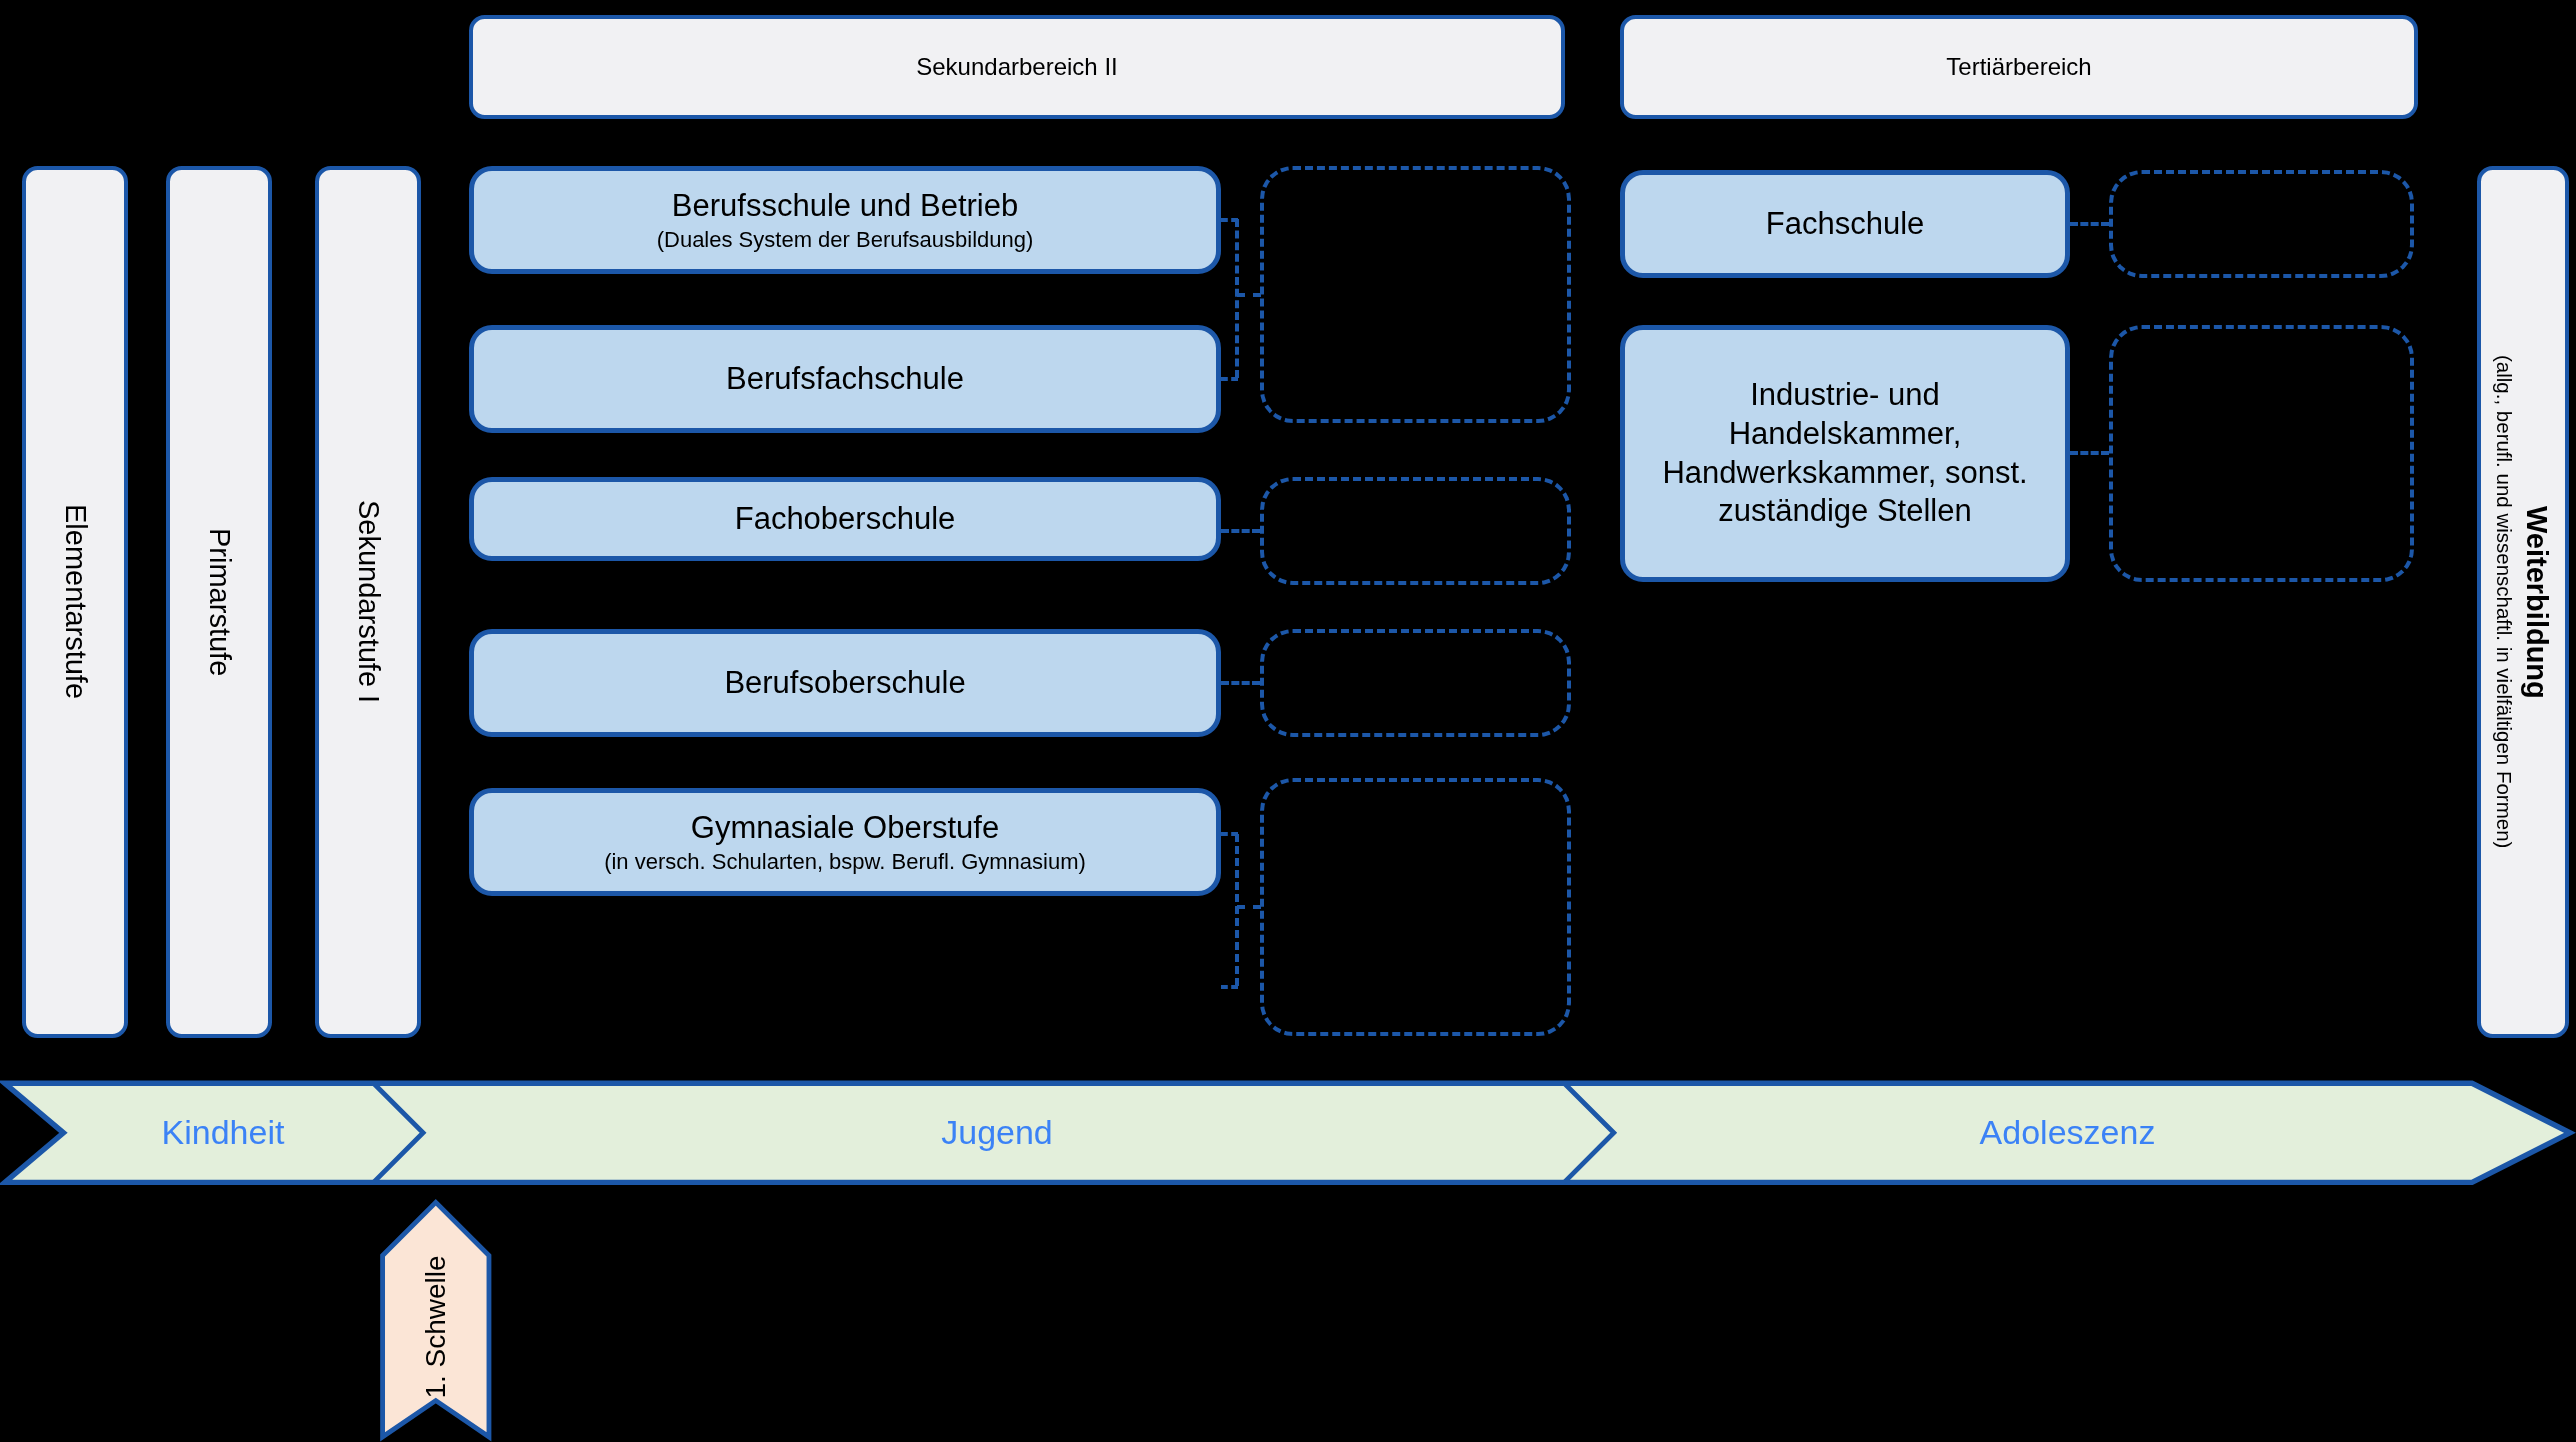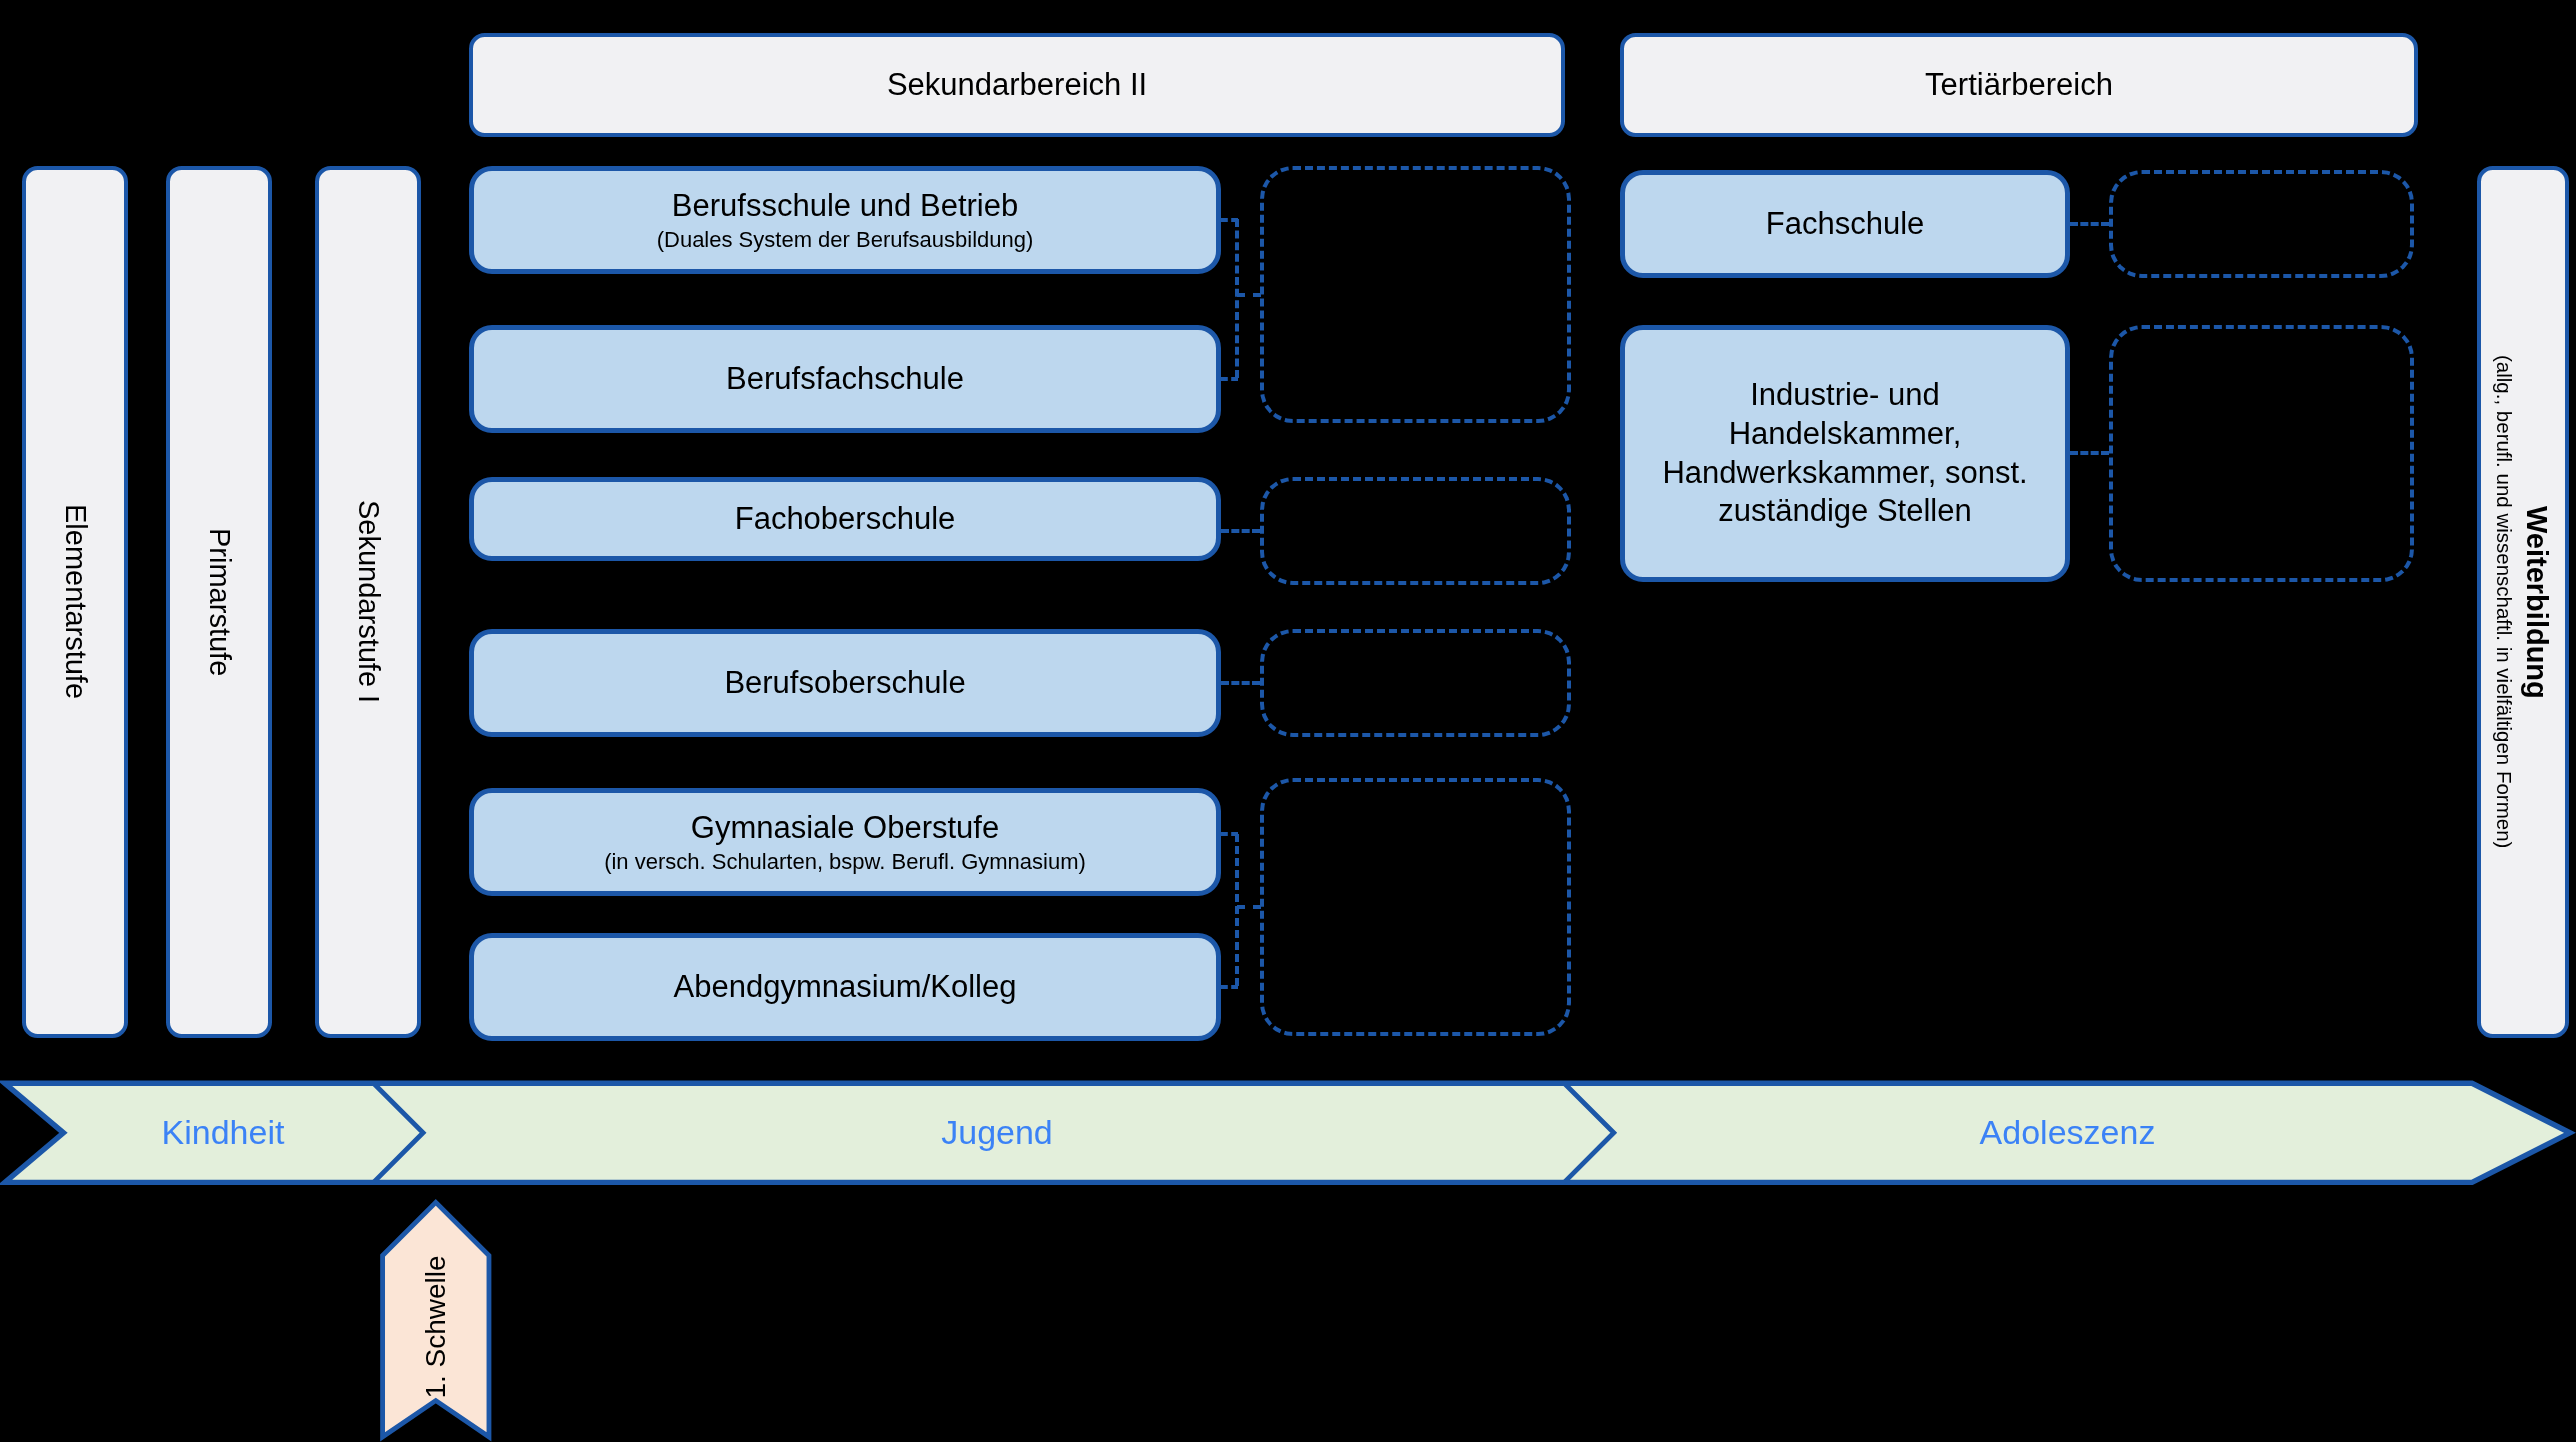--- a/index.html
+++ b/index.html
@@ -18,23 +18,23 @@
   .abs { position: absolute; box-sizing: border-box; }
 
   
   .section-header {
     background: #F1F1F3;
     border: 4.8px solid #1C57A8;
     border-radius: 15.7px;
     display: flex;
     align-items: center;
     justify-content: center;
-    font-size: 31px;
-    color: #000000;
-    top: 33px;
+    font-size: 24px;
+    color: #000000;
+    top: 15px;
     height: 104px;
   }
 
   
   .stage-bar {
     background: #F1F1F3;
     border: 4.8px solid #1C57A8;
     border-radius: 15.7px;
     top: 166px;
     height: 872px;
@@ -147,23 +147,20 @@
   </div>
   <div class="abs edu-box col-sek2" style="top:477px; height:84px;">
     <div class="title">Fachoberschule</div>
   </div>
   <div class="abs edu-box col-sek2" style="top:629px; height:108px;">
     <div class="title">Berufsoberschule</div>
   </div>
   <div class="abs edu-box col-sek2" style="top:788px; height:108px;">
     <div class="title">Gymnasiale Oberstufe</div>
     <div class="subtitle">(in versch. Schularten, bspw. Berufl. Gymnasium)</div>
-  </div>
-  <div class="abs edu-box col-sek2" style="top:933px; height:108px;">
-    <div class="title">Abendgymnasium/Kolleg</div>
   </div>
 
   <div class="abs ghost-box" style="left:1260px; width:311px; top:166px; height:257px;"></div>
   <div class="abs ghost-box" style="left:1260px; width:311px; top:477px; height:108px;"></div>
   <div class="abs ghost-box" style="left:1260px; width:311px; top:629px; height:108px;"></div>
   <div class="abs ghost-box" style="left:1260px; width:311px; top:778px; height:258px;"></div>
 
   <div class="abs conn-h" style="left:1221px; top:218px; width:17px;"></div>
   <div class="abs conn-v" style="left:1235px; top:219px; height:159px;"></div>
   <div class="abs conn-h" style="left:1237px; top:293px; width:23.6px;"></div>

